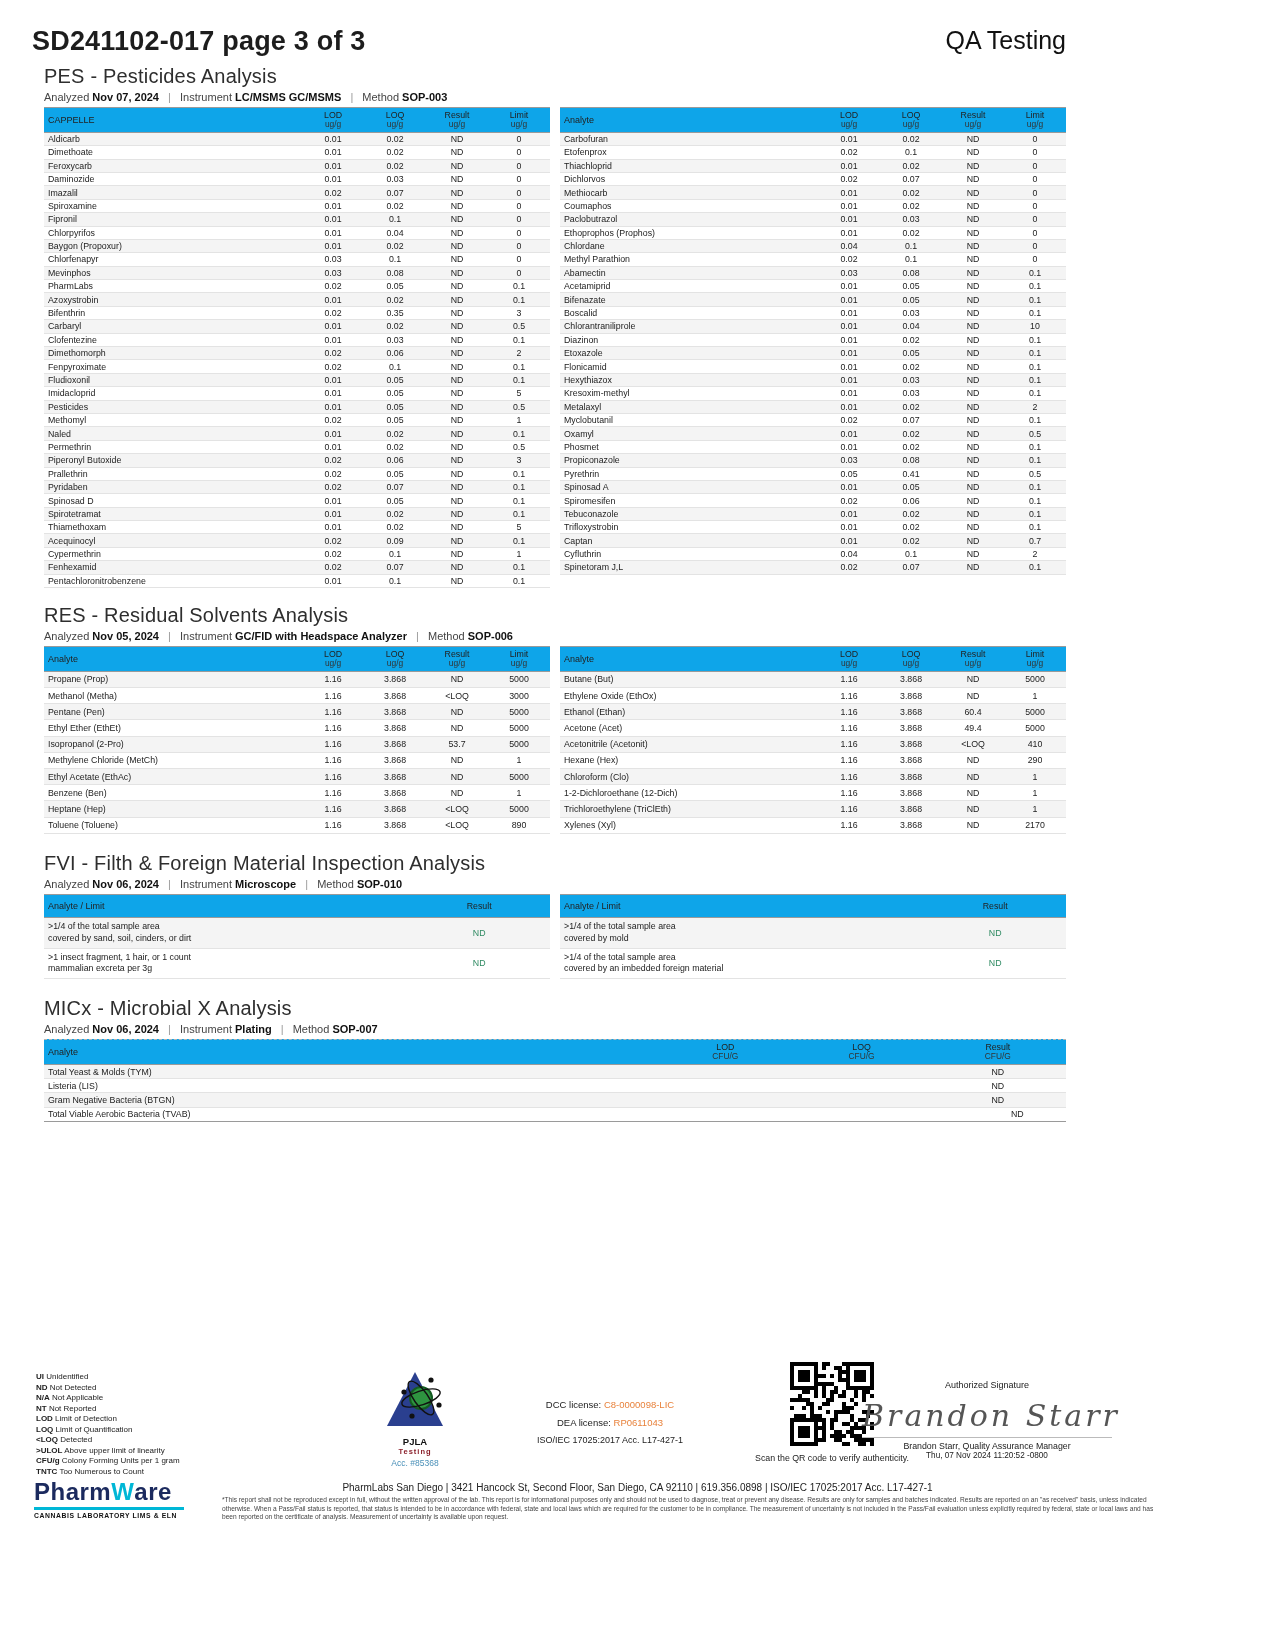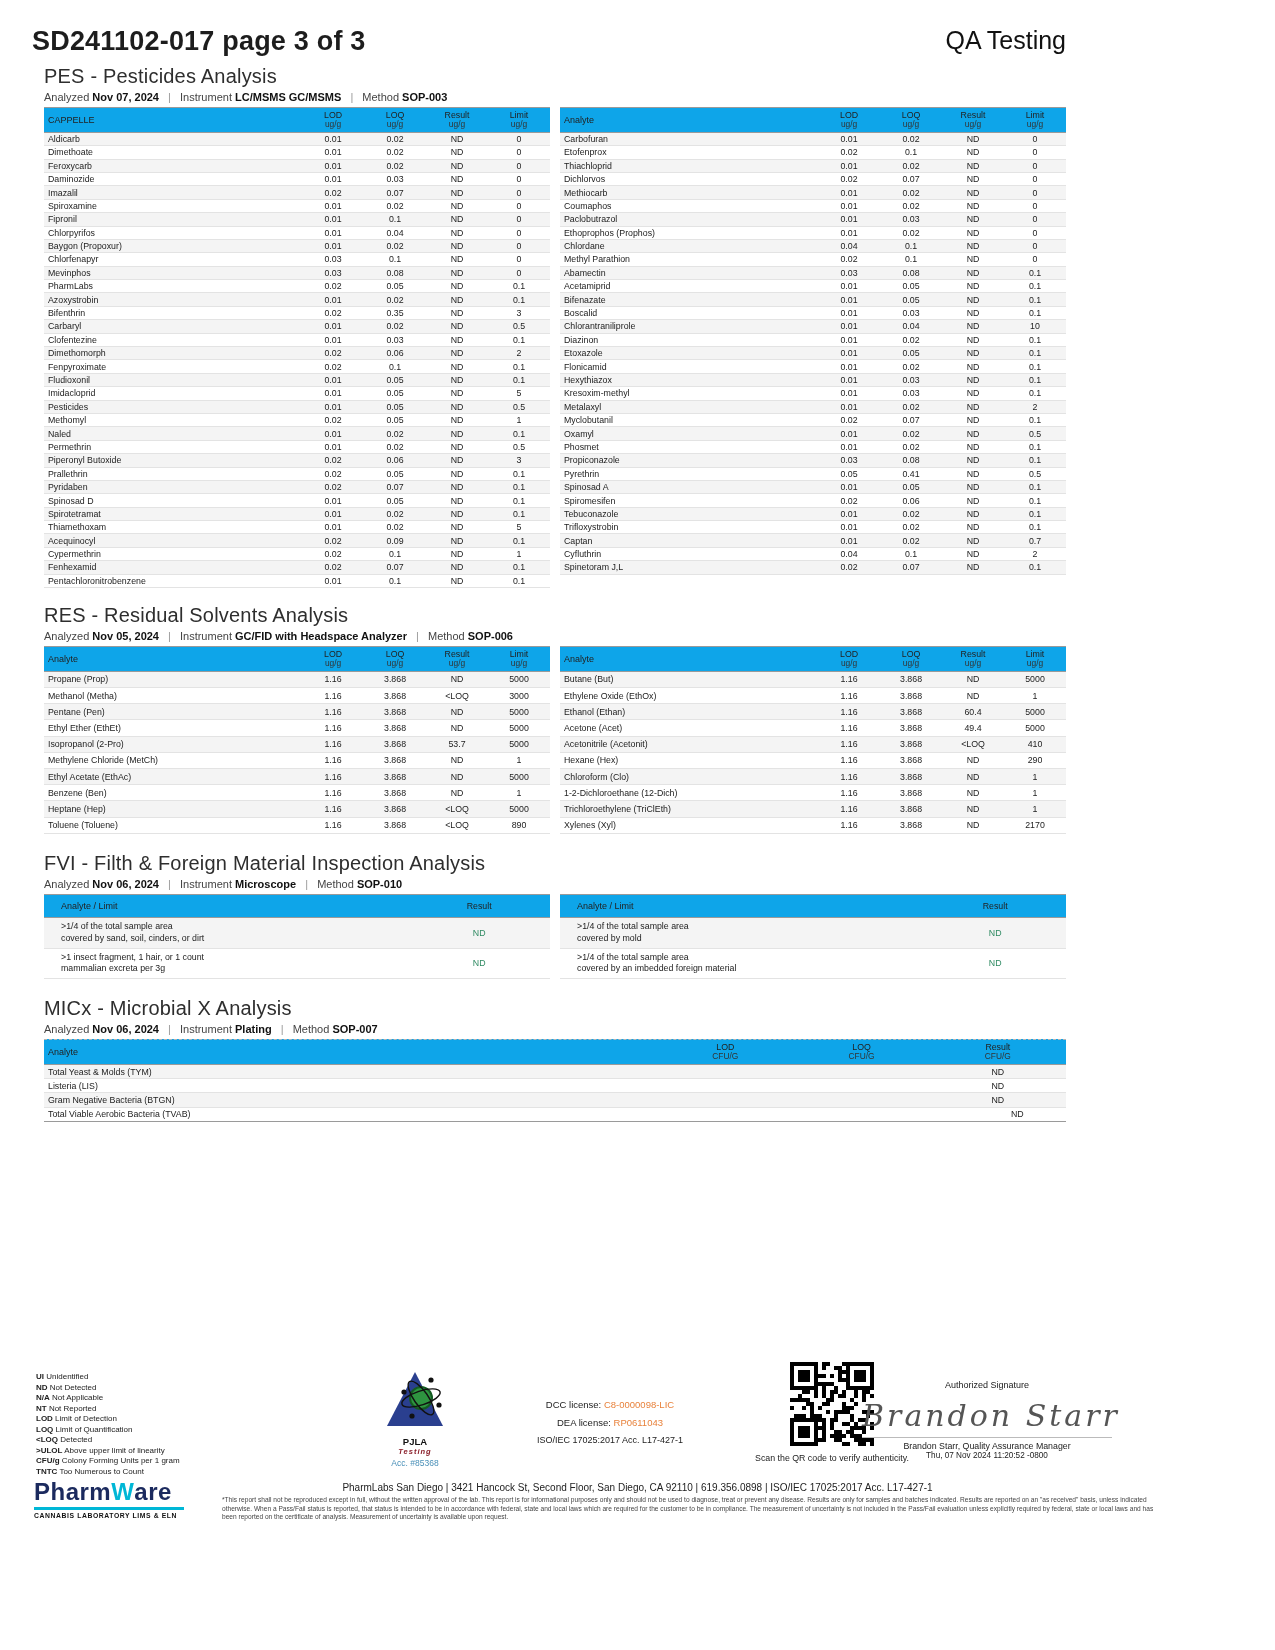--- a/index.html
+++ b/index.html
@@ -33,41 +33,41 @@
   .trow { display:flex; align-items:center; border-bottom:1px solid #e3e3e3; min-height:13.4px; }
   .trow:nth-child(even) { background:#f4f4f4; }
   .trow .c-name { font-size:8.8px; color:#222; }
   .trow .c-val { font-size:8.8px; color:#222; }
   .res-nd  { color:#2f8a62; }
   .res-loq { color:#e8a33d; }
   .res-num { color:#3a56a5; }
   .res-tbl .trow { min-height:16.2px; }
 
   
-  .fvi-half .c-limit { flex:0 0 72%; font-size:8.8px; color:#222; padding:3px 0 3px 17px;
+  .fvi-half .c-limit { flex:0 0 72%; font-size:8.8px; color:#222; padding:3px 0 3px 4px;
                        white-space:pre-line; line-height:1.35; }
   .fvi-half .c-res { flex:1; text-align:center; font-size:8.8px; }
   .fvi-half .thead .c-limit { background:none; font-size:9px; }
   .fvi-half .trow { min-height:29px; }
 
   
   .micx-tbl { margin-left:12px; }
   .micx-tbl .thead { border-top:1px dashed #b5b5b5; border-bottom:1px solid #9a9a9a; }
   .micx-tbl .c-name { flex:0 0 60%; }
   .micx-tbl .trow { min-height:14.2px; }
   .bottom-rule { border-bottom:1px solid #9a9a9a;gap:39px; }
 
   
   .abs { position:absolute; }
   .legend { left:36px; top:1372px; font-size:8px; color:#222; line-height:1.32; }
   .legend b { font-weight:700; }
 
   .pjla { left:360px; top:1368px; width:110px; text-align:center; }
   .pjla .pjla-name { font-size:9.5px; font-weight:700; color:#111; margin-top:2px; }
-  .pjla .pjla-sub { font-size:7.5px; font-weight:700; color:#8a1f2a; letter-spacing:1px;font-style:italic; }
+  .pjla .pjla-sub { font-size:7.5px; font-weight:700; color:#8a1f2a; letter-spacing:1px; }
   .pjla .pjla-acc { font-size:8.5px; color:#4a90b8; margin-top:2px; }
 
   .licenses { left:520px; top:1396px; width:180px; text-align:center; font-size:9.5px; line-height:1.9; color:#222; }
   .lic-val { color:#e8823c; }
   .iso-line { font-size:9px; color:#222; }
 
   .qrblock { left:752px; top:1362px; width:160px; text-align:center; }
   .qr-caption { font-size:8.8px; color:#222; margin-top:3px; }
 
   .sig { right:52px; top:1380px; width:250px; text-align:center; }

